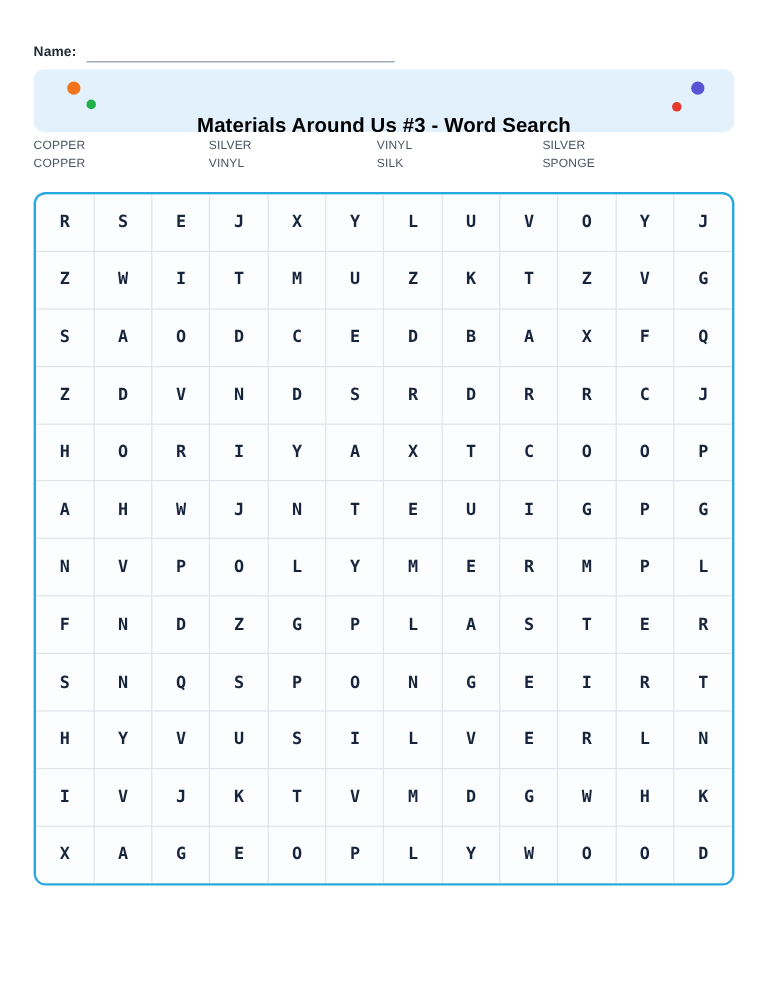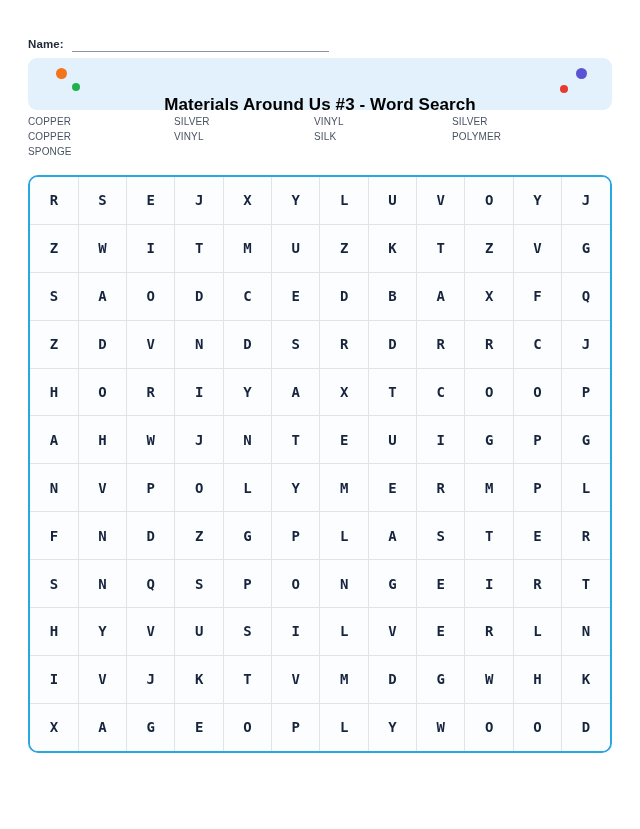--- a/index.html
+++ b/index.html
@@ -157,21 +157,20 @@
 
 
   <div class="wordlist">
     <div class="word">COPPER</div>
     <div class="word">SILVER</div>
     <div class="word">VINYL</div>
     <div class="word">SILVER</div>
     <div class="word">COPPER</div>
     <div class="word">VINYL</div>
     <div class="word">SILK</div>
-    <div class="word">POLYMER</div>
     <div class="word">SPONGE</div>
     <div class="word empty"></div>
     <div class="word empty"></div>
   </div>
 
   <div class="grid-wrap" style="border-color: rgb(41, 168, 224);">
     <table class="grid">
       <tbody>
           <tr>
             <td>R</td>

